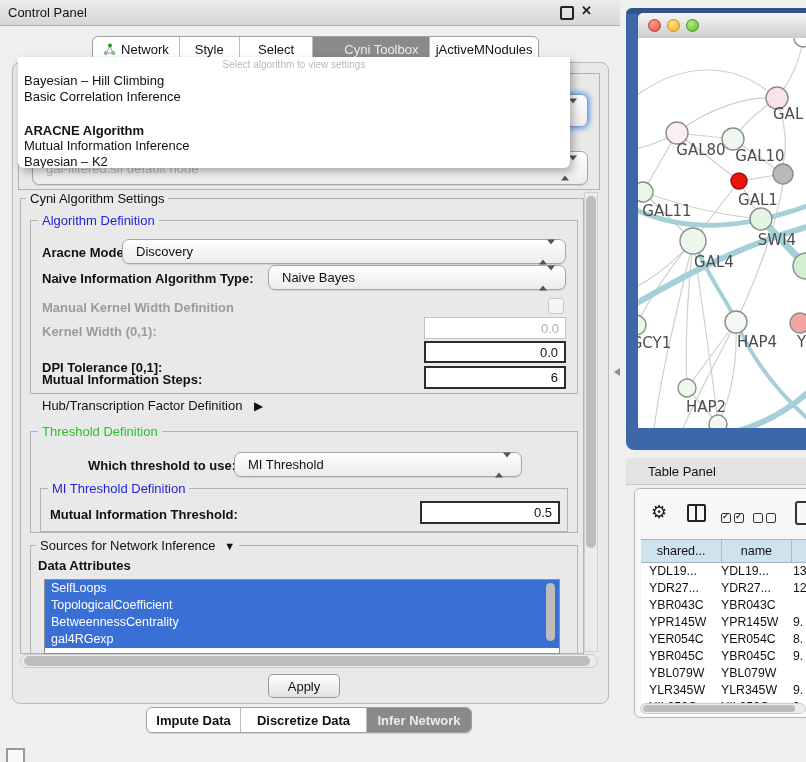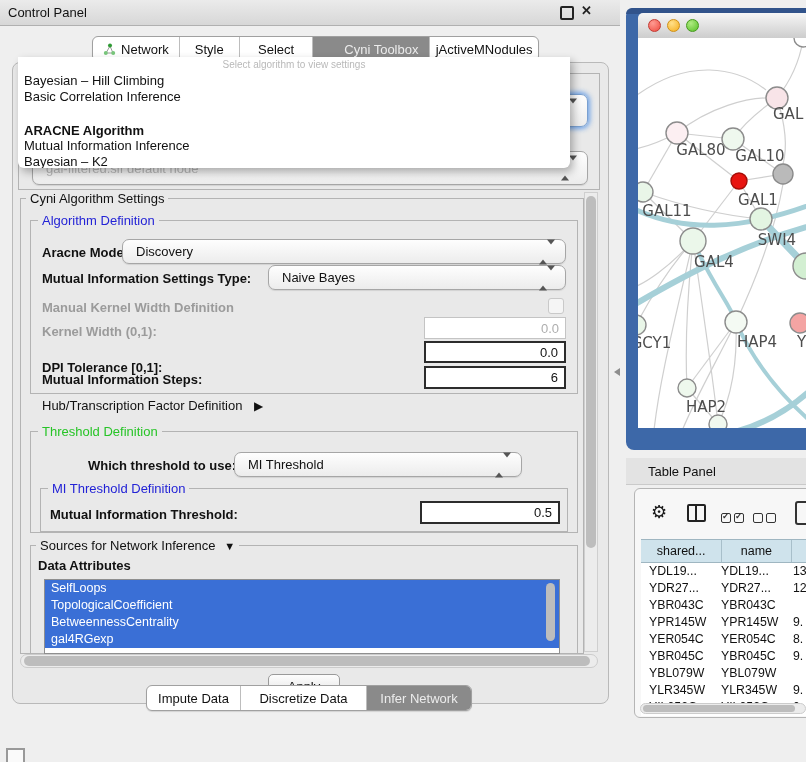--- a/index.html
+++ b/index.html
@@ -148,21 +148,21 @@
 
   <div class="abs group" style="left:30px;top:220px;width:546px;height:172px;"></div>
   <div class="abs gtitle blue" style="left:38px;top:213px;">Algorithm Definition</div>
 
   <div class="abs lbl" style="left:42px;top:245px;">Aracne Mode:</div>
   <div class="abs combo" style="left:122px;top:239px;width:444px;height:25px;">
     <span>Discovery</span>
     <span class="stepper"><span class="up"></span><span class="dn"></span></span>
   </div>
 
-  <div class="abs lbl" style="left:42px;top:271px;">Mutual Information Settings Type:</div>
+  <div class="abs lbl" style="left:42px;top:271px;">Naive Information Algorithm Type:</div>
   <div class="abs combo" style="left:268px;top:265px;width:298px;height:25px;">
     <span>Naive Bayes</span>
     <span class="stepper"><span class="up"></span><span class="dn"></span></span>
   </div>
 
   <div class="abs lbl dis" style="left:42px;top:300px;">Manual Kernel Width Definition</div>
   <div class="abs checkbox" style="left:548px;top:298px;"></div>
 
   <div class="abs lbl dis" style="left:42px;top:324px;">Kernel Width (0,1):</div>
   <div class="abs field di" style="left:424px;top:317px;width:142px;height:22px;">0.0</div>
@@ -206,21 +206,21 @@
     </div>
   <div class="abs sb-thumb" style="left:546px;top:583px;width:9px;height:58px;"></div>
 
   <div class="abs" style="left:584px;top:192px;width:14px;height:460px;background:#ececec;border:1px solid #cfcfcf;box-sizing:border-box;"></div>
   <div class="abs sb-thumb" style="left:586px;top:196px;width:10px;height:352px;"></div>
   <div class="abs sb-track" style="left:20px;top:654px;width:578px;height:14px;box-sizing:border-box;"></div>
   <div class="abs sb-thumb" style="left:24px;top:656px;width:566px;height:10px;"></div>
 
   <div class="abs btn" style="left:268px;top:674px;width:70px;height:22px;">Apply</div>
 
-  <div class="abs seg-bar" style="left:146px;top:685px;width:324px;" id="bottom-tabs">
+  <div class="abs seg-bar" style="left:146px;top:707px;width:324px;font-weight:bold;" id="bottom-tabs">
       <div class="seg" style="width: 94px;">
         <span>Impute Data</span>
       </div>
       <div class="seg" style="width: 126px;">
         <span>Discretize Data</span>
       </div>
       <div class="seg sel" style="width: 104px;">
         <span>Infer Network</span>
       </div>
     </div>

